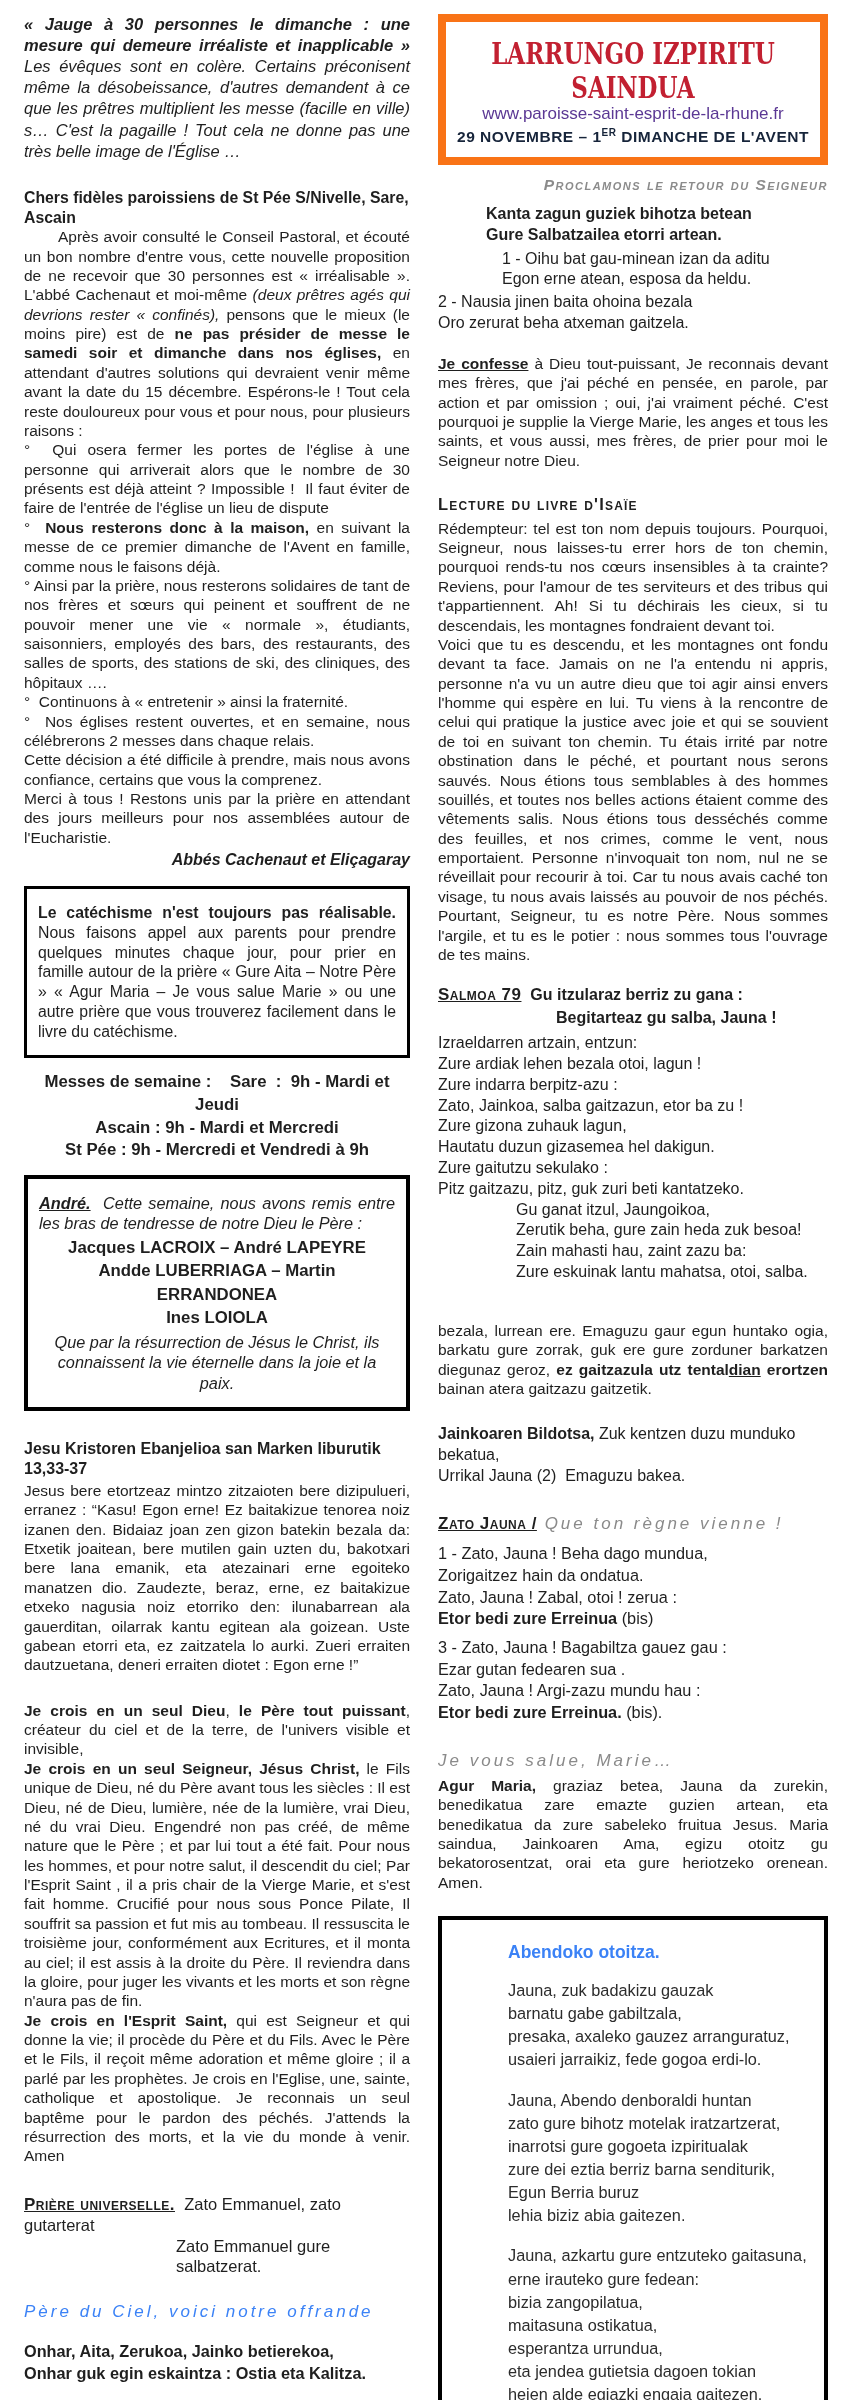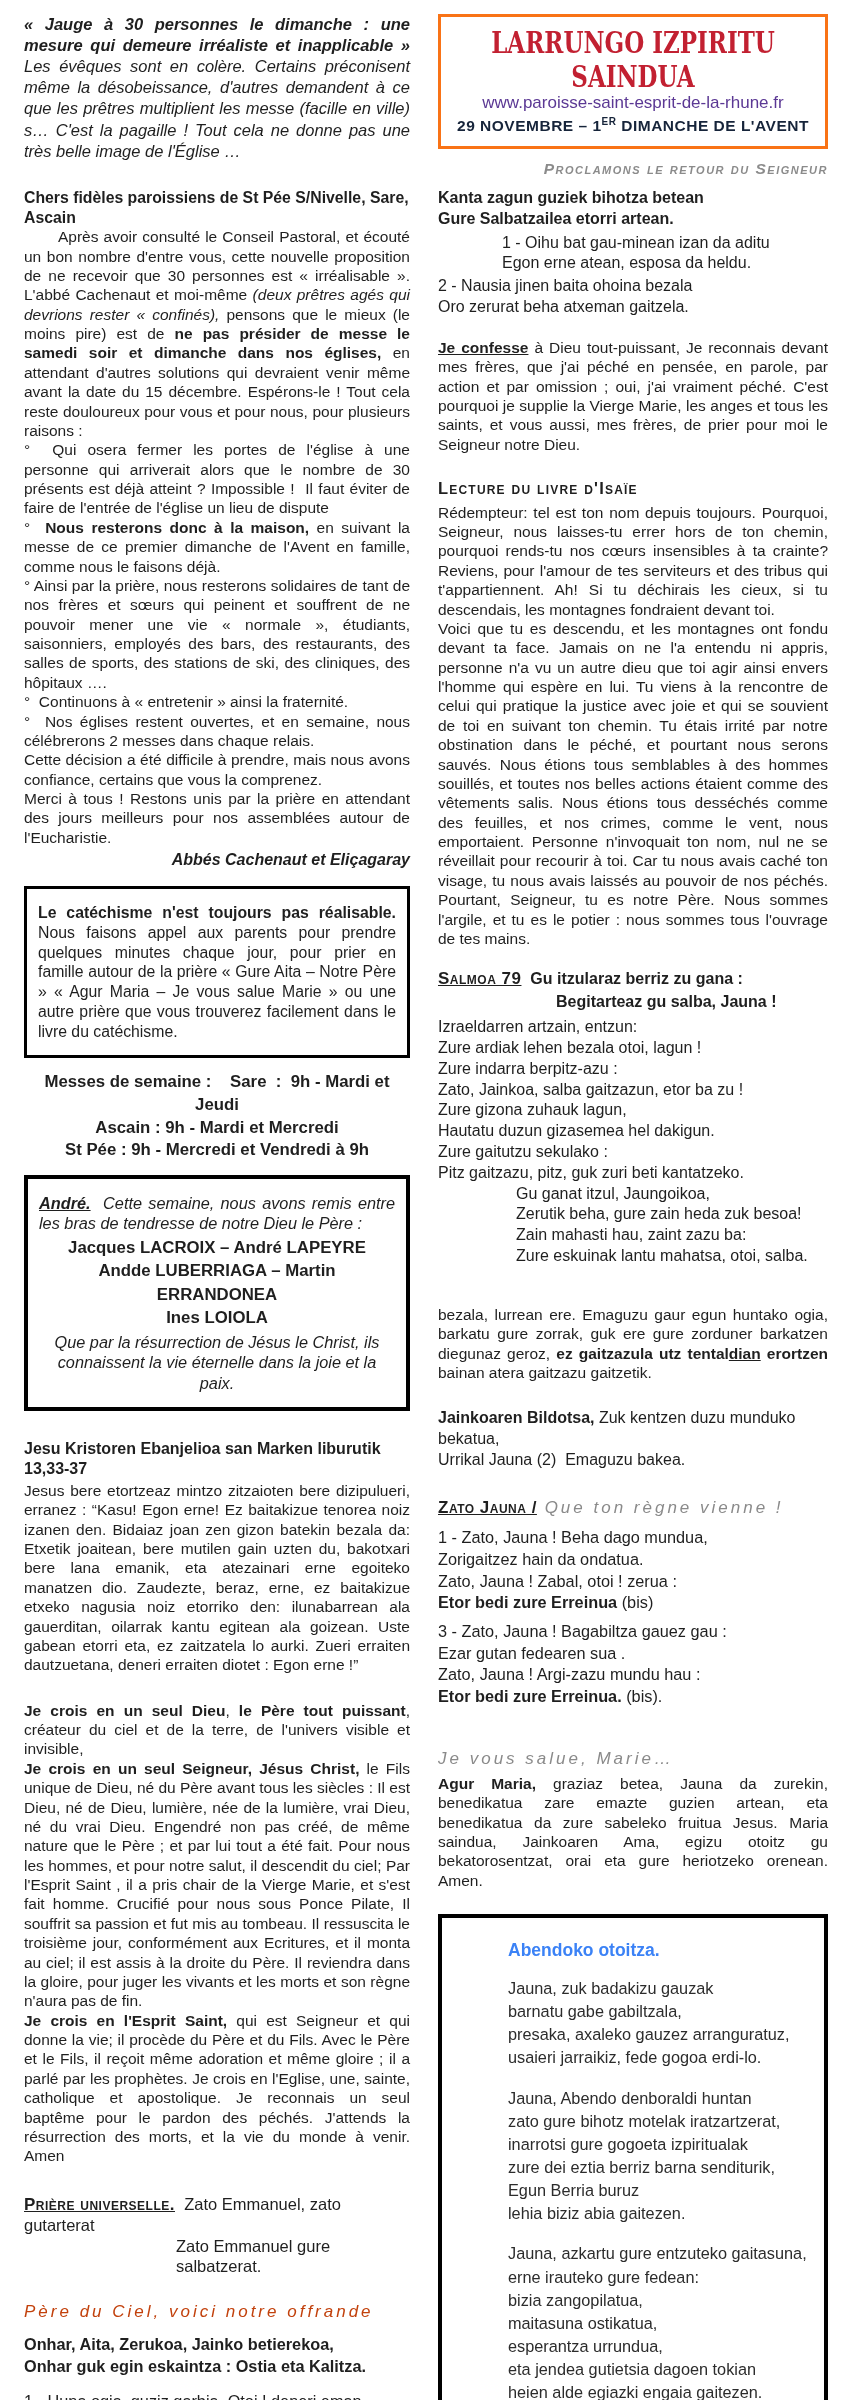--- a/index.html
+++ b/index.html
@@ -30,47 +30,47 @@
   .masses { font-weight: bold; text-align: center; font-size: 16.8px; line-height: 1.35; margin-bottom: 13px; }
   .box-deaths { margin-bottom: 28px; font-size: 16.3px; border-width: 4px; }
   .box-deaths .names { font-weight: bold; text-align: center; line-height: 1.4; margin: 2px 0; font-size: 16.8px; }
   .gospel-head { font-weight: bold; font-size: 16px; margin-bottom: 2px; }
   .gospel-body { margin-bottom: 26px; }
   .credo { margin-bottom: 28px; }
   .sc-label { font-variant: small-caps; font-weight: bold; text-decoration: underline; letter-spacing: .5px; font-size: 17px; }
   .sc-head  { font-variant: small-caps; font-weight: bold; letter-spacing: 1.2px; font-size: 16.5px; }
   .pu { font-size: 16.5px; margin-bottom: 24px; }
   .pu-line2 { margin-left: 152px; }
-  .grayhead { color: #c2410c; font-style: italic; letter-spacing: 3px; font-size: 17px; margin-bottom: 12px; }
+  .grayhead { color: #3b82f6; font-style: italic; letter-spacing: 3px; font-size: 17px; margin-bottom: 19px; }
   .offertory .lines { font-size: 16.3px; line-height: 1.32; }
   .off-bold { margin-bottom: 14px; }
   .off-verse { margin-bottom: 11px; }
 
   
-  .masthead { border: 3px solid #f97316; text-align: center; padding: 17px 2px 10px; margin-bottom: 10px; }
+  .masthead { border: 8px solid #f97316; text-align: center; padding: 23px 2px 10px; margin-bottom: 10px; }
   .masthead-title { font-family: "DejaVu Serif", serif; font-weight: bold; color: #c22031; font-size: 23px; line-height: 1.15; letter-spacing: 0px; }
   .masthead-title .stretch { display: inline-block; transform: scaleY(1.3); transform-origin: center; }
   .masthead-url { color: #5b3894; font-size: 17px; margin-top: 5px; }
   .masthead-date { color: #16243a; font-weight: bold; font-size: 15.5px; letter-spacing: .5px; margin-top: 3px; }
   .masthead-date sup { font-size: 10px; }
   .procl { font-variant: small-caps; font-style: italic; font-weight: bold; color: #8b8b8b; text-align: right; letter-spacing: 1.5px; font-size: 15.5px; margin-bottom: 10px; }
   .hymn { font-size: 16px; line-height: 1.3; }
   .kanta { margin-bottom: 20px; }
-  .kanta .refrain { font-weight: bold; margin-bottom: 3px; }
+  .kanta .refrain { font-weight: bold; margin-bottom: 3px; margin-left: 48px; }
   .kanta .v1 { margin-left: 64px; margin-bottom: 2px; }
   .confiteor { margin-bottom: 24px; }
   .reading-head { margin-bottom: 4px; }
   .reading { margin-bottom: 20px; }
   .psalm { font-size: 16px; line-height: 1.3; margin-bottom: 38px; }
   .psalm-label-line { margin-bottom: 2px; font-size: 16px; }
   .psalm-refrain2 { font-weight: bold; margin-left: 118px; margin-bottom: 4px; }
   .psalm .s2 { margin-left: 78px; }
   .ofcont { margin-bottom: 26px; }
   .agnus { font-size: 16px; line-height: 1.3; margin-bottom: 26px; }
-  .kingdom { font-size: 16.3px; line-height: 1.33; margin-bottom: 40px; }
+  .kingdom { font-size: 16.3px; line-height: 1.33; margin-bottom: 26px; }
   .kingdom-label-line { margin-bottom: 8px; }
   .kingdom .verse { margin-bottom: 7px; }
   .kingdom .v2 { margin-left: 46px; }
   .grayhead-ave { color: #8a8a8a; font-style: italic; letter-spacing: 3px; font-size: 17px; margin-bottom: 5px; }
   .ave-body { margin-bottom: 24px; }
   .box-advent { border: 4px solid #000; padding: 20px 12px 20px 66px; font-size: 16.3px; line-height: 1.42; color: #2c2c2c; }
   .box-advent .title { font-weight: bold; font-size: 17.5px; margin-bottom: 14px; color: #3b82f6; }
   .box-advent .stanza { margin-bottom: 17px; }
   .box-advent .stanza:last-child { margin-bottom: 0; }
 </style>

